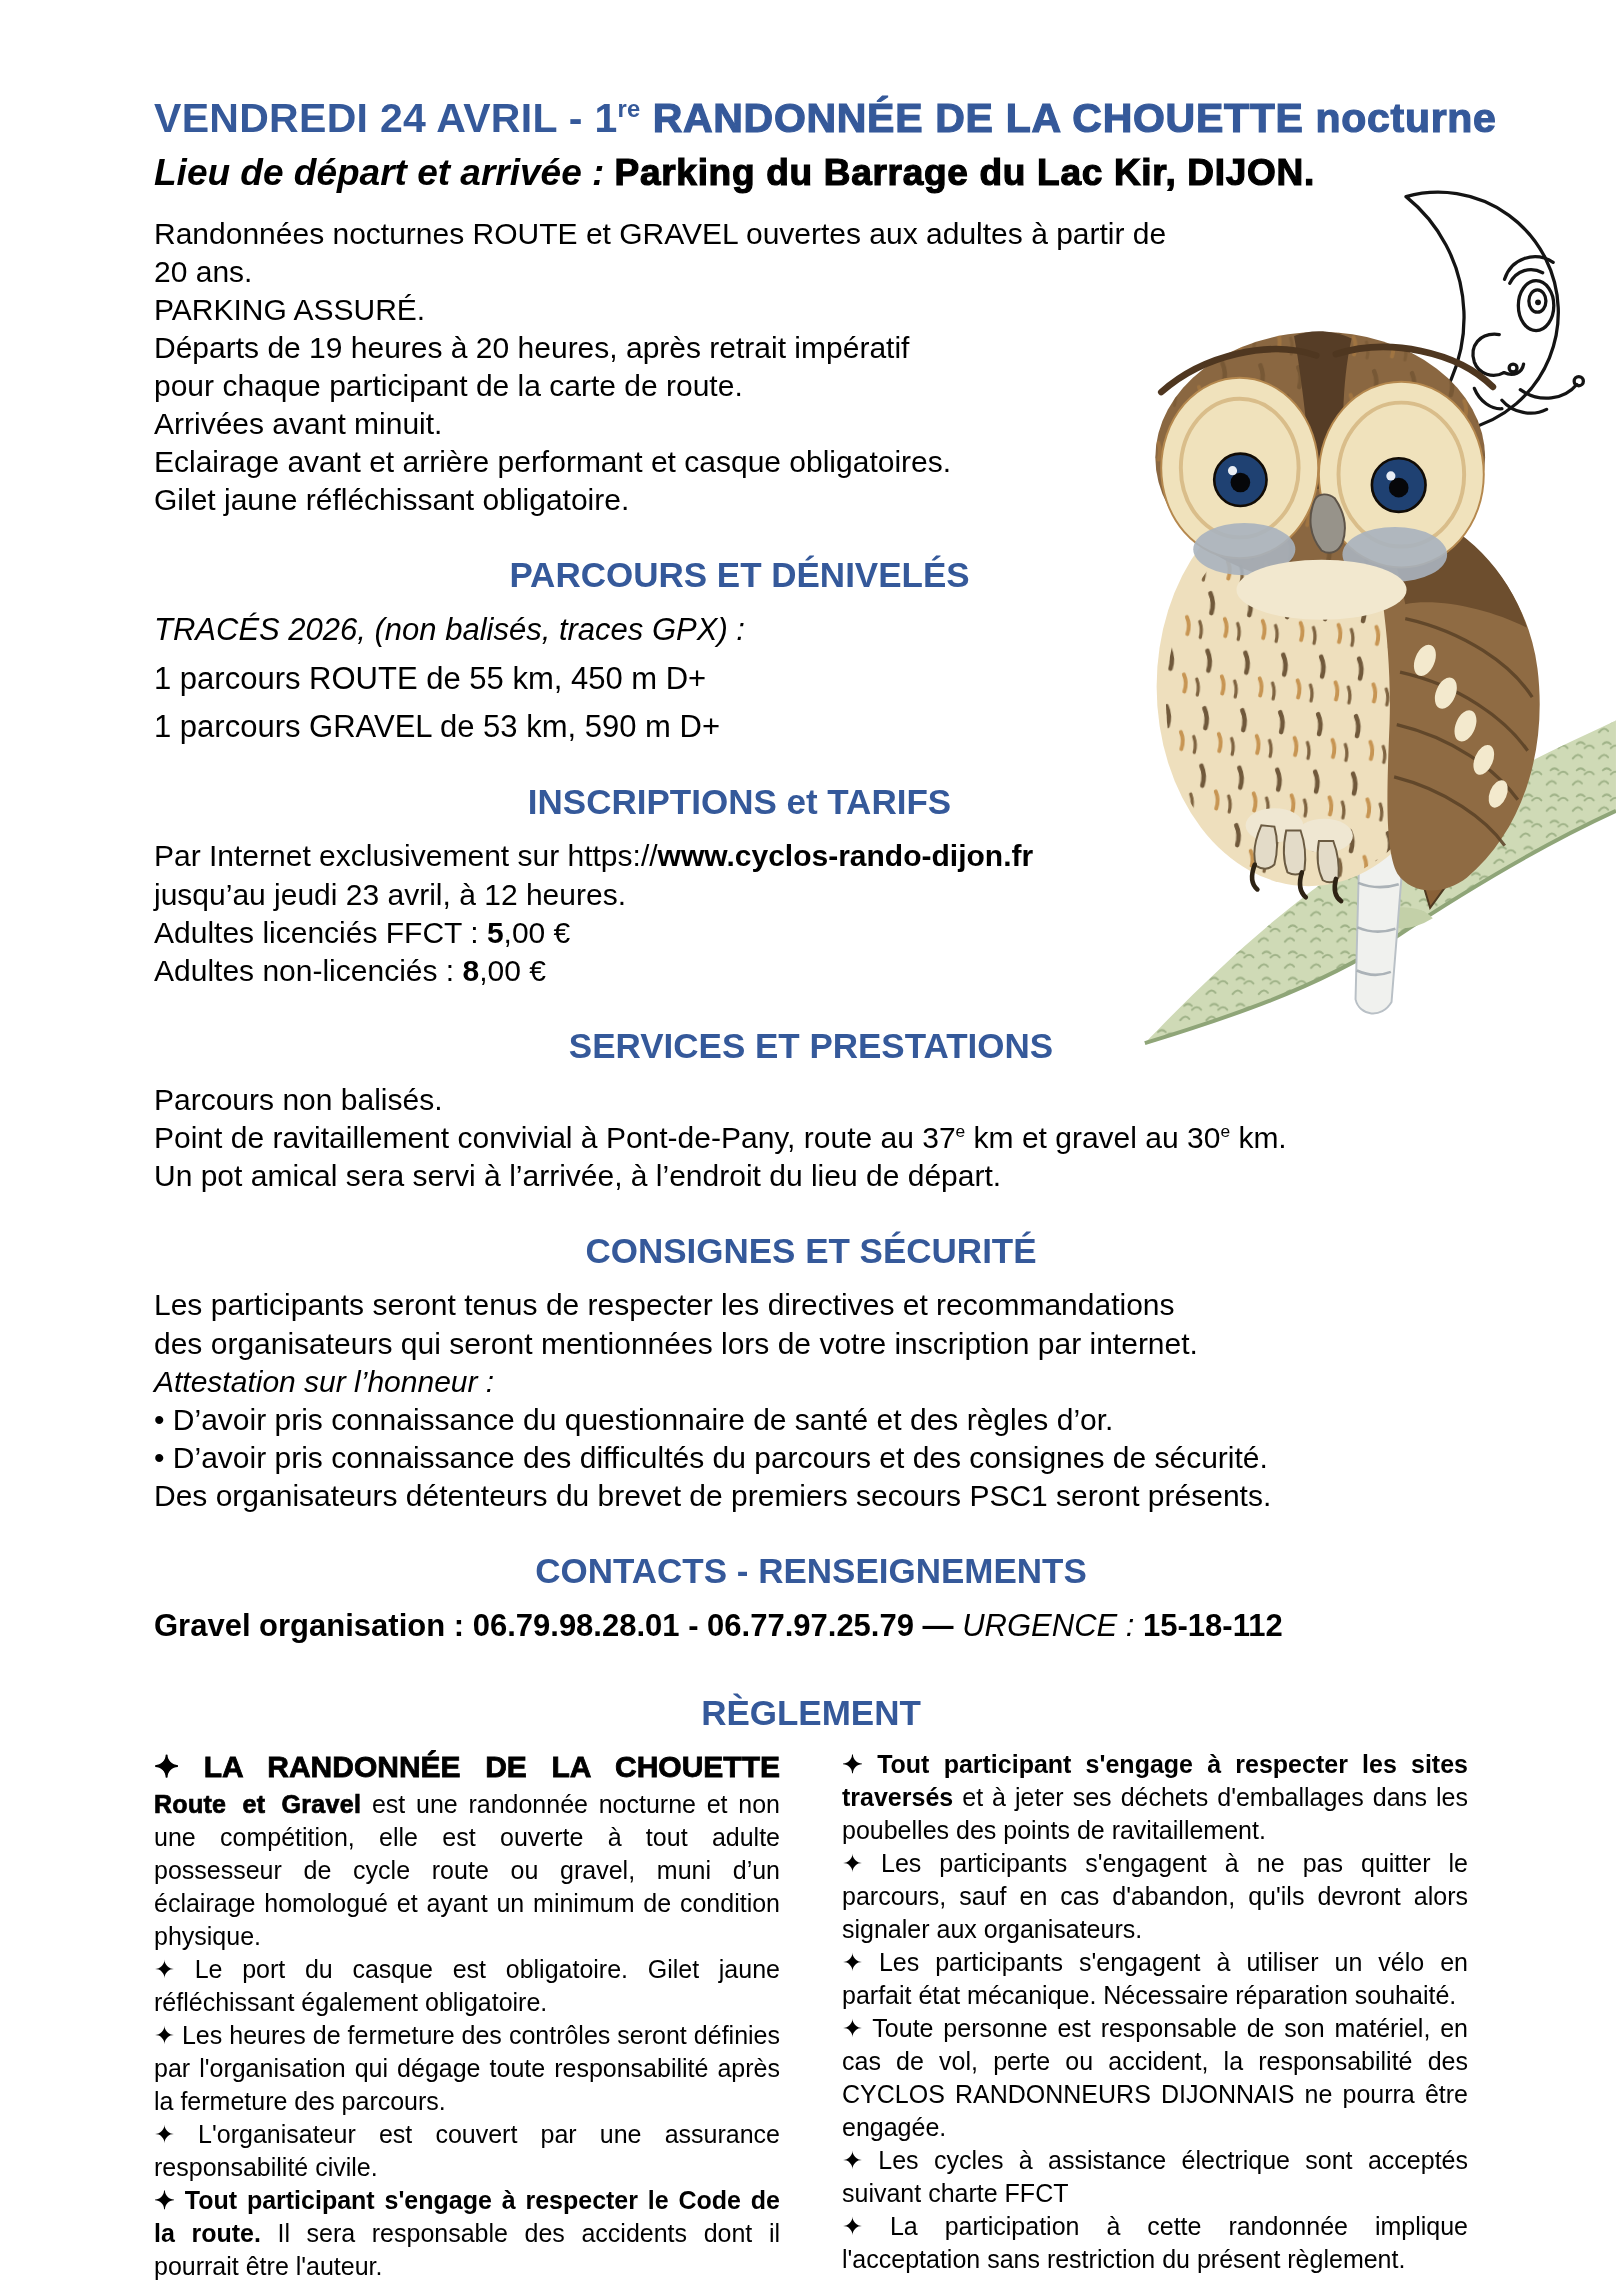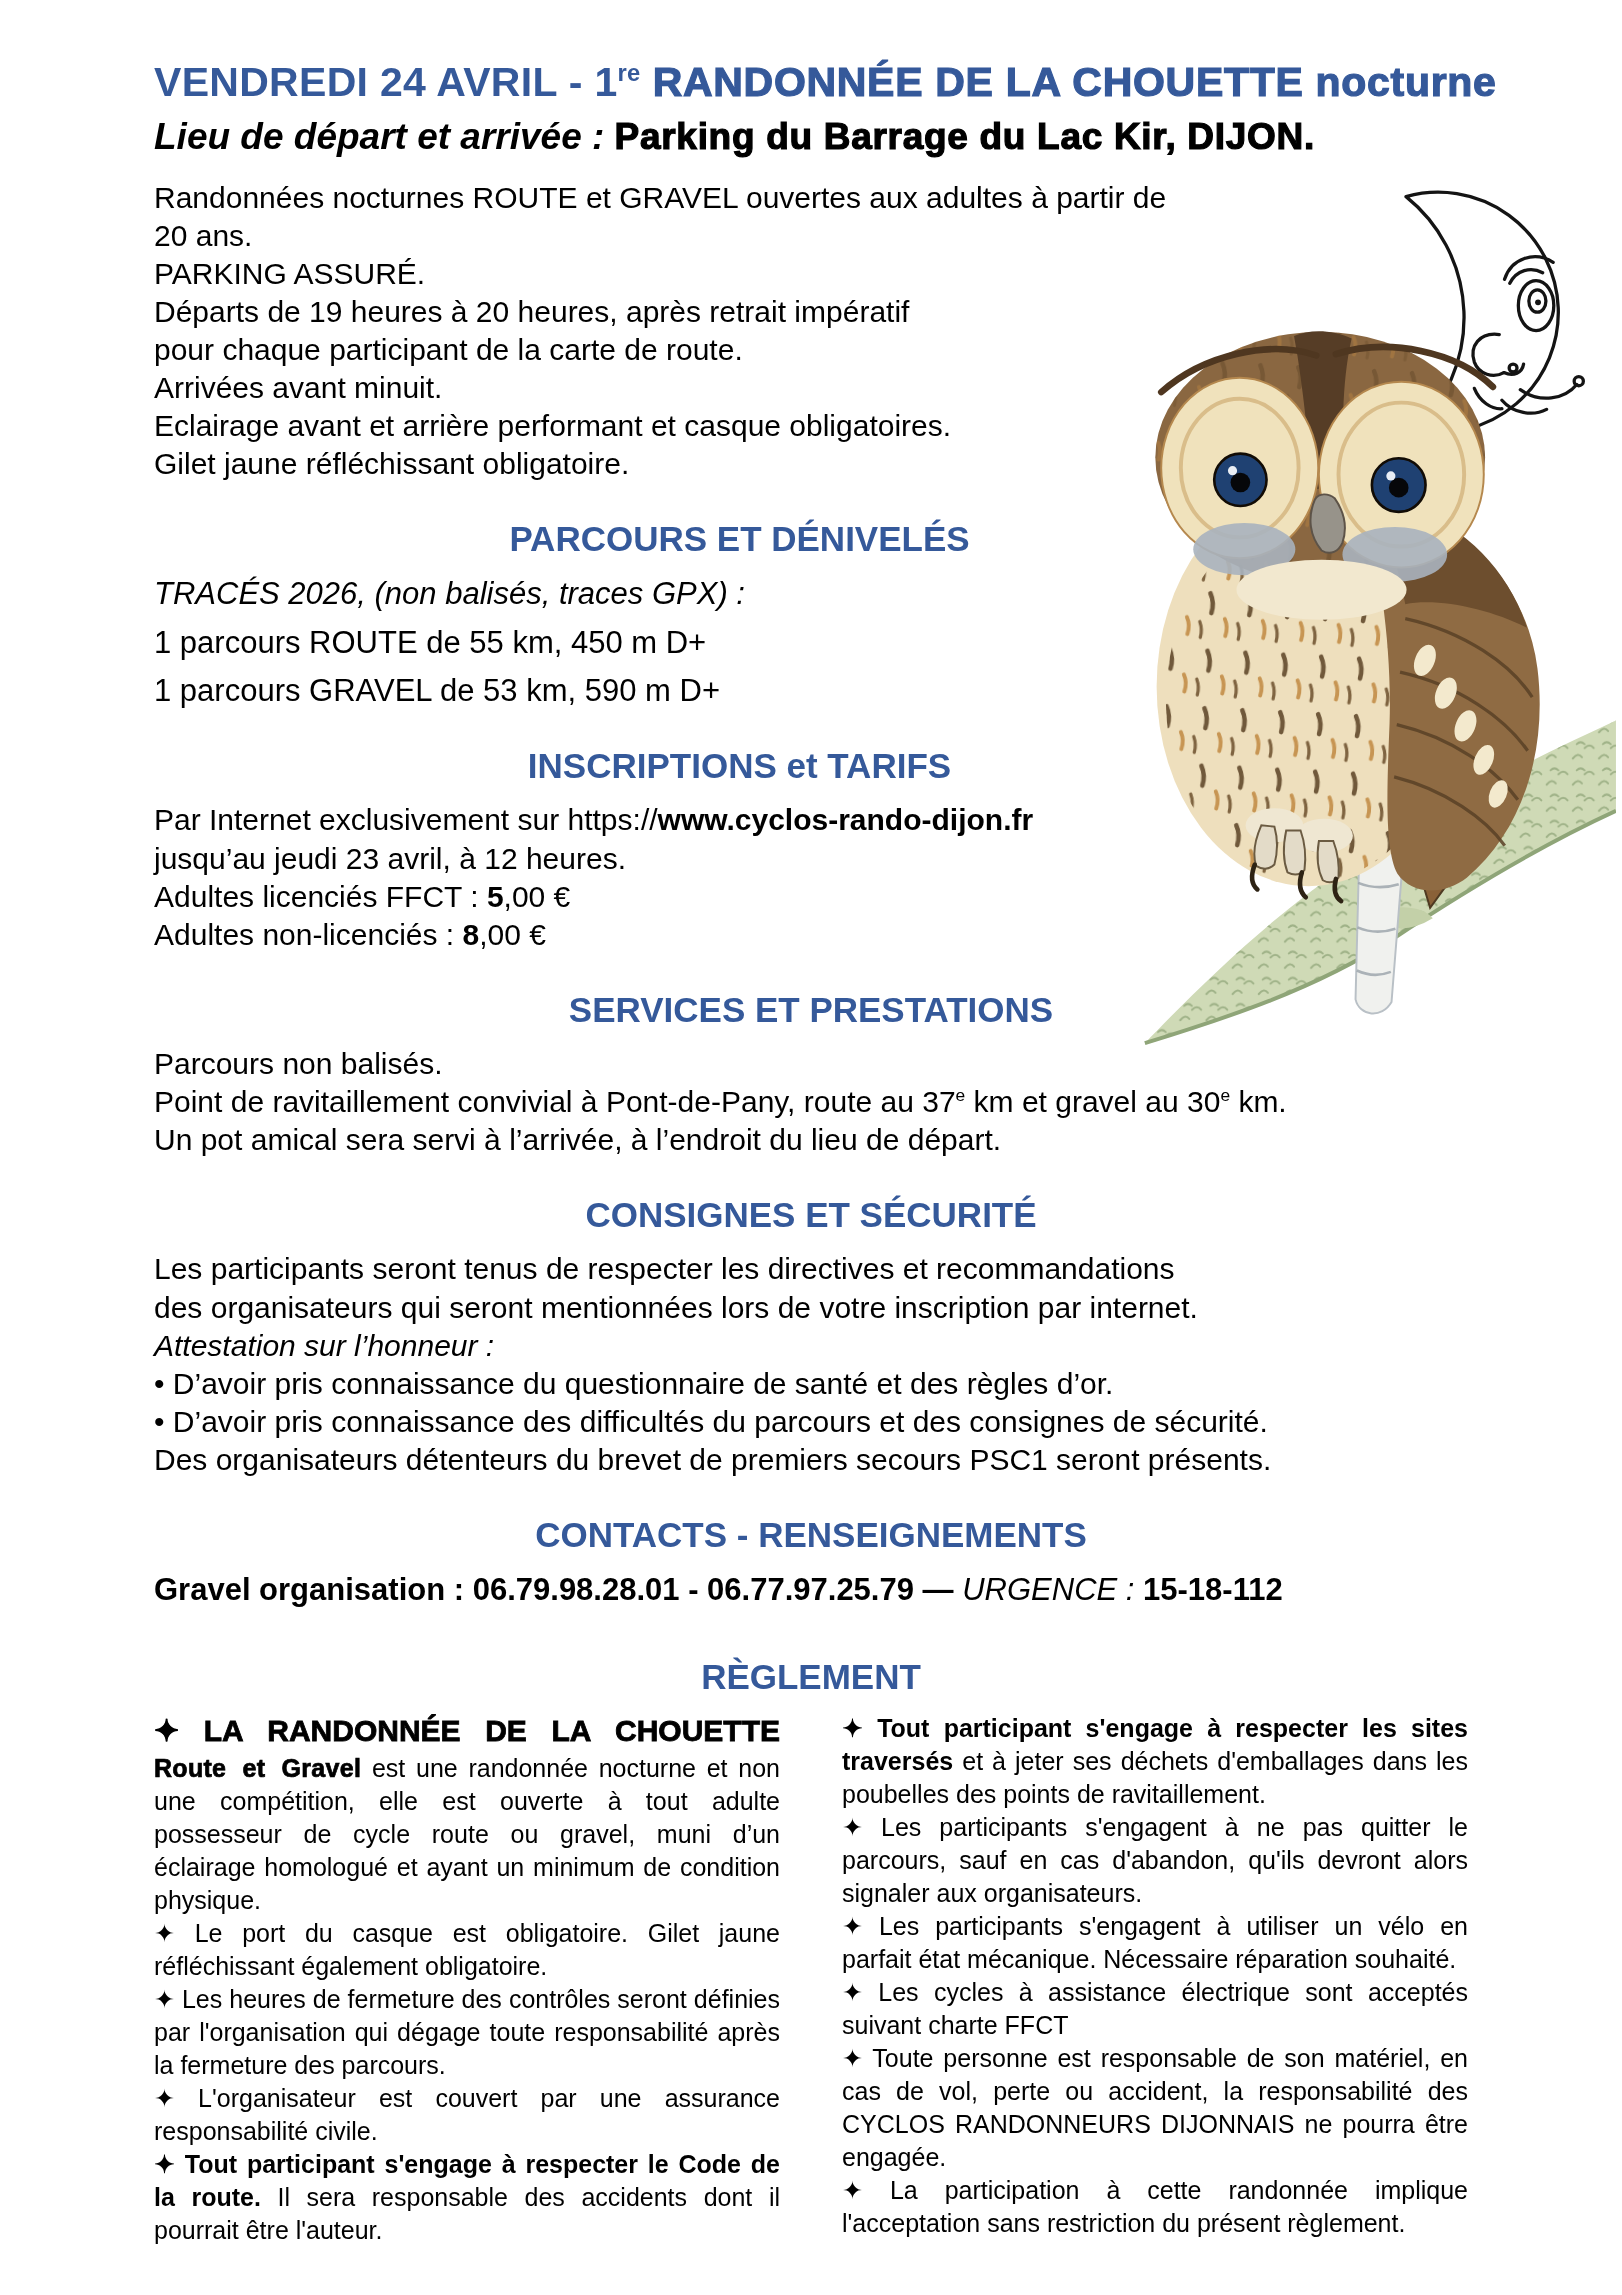--- a/index.html
+++ b/index.html
@@ -1,19 +1,19 @@
 <!DOCTYPE html>
 <html lang="fr" style="font-size:10.5px"><head>
 <meta charset="utf-8">
 <style>
   html,body{margin:0;padding:0;background:#ffffff;}
   .page{
     position:relative; width:1622px; height:2295px; background:#fff;
     font-family:"Liberation Sans", sans-serif; color:#000;
-    box-sizing:border-box; padding:60px 154px 0 154px; overflow:hidden;
+    box-sizing:border-box; padding:96px 154px 0 154px; overflow:hidden;
   }
   
   .h-title{font-size:41px; font-weight:700; color:#35599a; line-height:1.12; letter-spacing:0.3px; white-space:nowrap;}
   .h-title .main{-webkit-text-stroke:1.2px #35599a; letter-spacing:0.7px;}
   sup.sp{font-size:58%; vertical-align:super; line-height:0;}
   .subtitle{margin-top:7.9px; font-size:37px; line-height:1.22; white-space:nowrap;}
   .subtitle .lbl{font-style:italic; font-weight:700;}
   .subtitle .val{font-weight:700; -webkit-text-stroke:1.2px #000; letter-spacing:0.7px;}
   
   .body-text{font-size:30px; line-height:1.27;}
@@ -129,22 +129,22 @@
       </p>
       <p class="rg"><span class="rg-b"></span><span>✦ Le port du casque est obligatoire. Gilet jaune réfléchissant également obligatoire.</span></p>
       <p class="rg"><span class="rg-b"></span><span>✦ Les heures de fermeture des contrôles seront définies par l'organisation qui dégage toute responsabilité après la fermeture des parcours.</span></p>
       <p class="rg"><span class="rg-b"></span><span>✦ L'organisateur est couvert par une assurance responsabilité civile.</span></p>
       <p class="rg"><span class="rg-b">✦ Tout participant s'engage à respecter le Code de la route.</span><span> Il sera responsable des accidents dont il pourrait être l'auteur.</span></p>
     </div>
     <div class="col">
       <p class="rg"><span class="rg-b">✦ Tout participant s'engage à respecter les sites traversés</span><span>  et à jeter ses déchets d'emballages dans les poubelles des points de ravitaillement.</span></p>
       <p class="rg"><span class="rg-b"></span><span>✦ Les participants s'engagent à ne pas quitter le parcours, sauf en cas d'abandon, qu'ils devront alors signaler aux organisateurs.</span></p>
       <p class="rg"><span class="rg-b"></span><span>✦ Les participants s'engagent à utiliser un vélo en parfait état mécanique. Nécessaire réparation souhaité.</span></p>
+      <p class="rg"><span class="rg-b"></span><span>✦ Toute personne est responsable de son matériel, en cas de vol, perte ou accident, la responsabilité des CYCLOS RANDONNEURS DIJONNAIS ne pourra être engagée.</span></p>
       <p class="rg"><span class="rg-b"></span><span>✦ Les cycles à assistance électrique sont acceptés suivant charte FFCT</span></p>
-      <p class="rg"><span class="rg-b"></span><span>✦ Toute personne est responsable de son matériel, en cas de vol, perte ou accident, la responsabilité des CYCLOS RANDONNEURS DIJONNAIS ne pourra être engagée.</span></p>
       <p class="rg"><span class="rg-b"></span><span>✦ La participation à cette randonnée implique l'acceptation sans restriction du présent règlement.</span></p>
     </div>
   </div>
 
   <div class="moon-wrap">
     <svg viewBox="0 0 370 440" width="243" height="289" xmlns="http://www.w3.org/2000/svg">
       <path d="M 64,42 A 183,183 0 1 1 78,398 A 236,236 0 0 0 64,42 Z" fill="#ffffff" stroke="#141414" stroke-width="5" stroke-linejoin="round"></path>
       <g fill="none" stroke="#141414" stroke-width="5" stroke-linecap="round">
         <path d="M 214,168 C 224,136 260,124 288,142"></path>
         <path d="M 222,174 C 232,154 254,148 272,158"></path>

